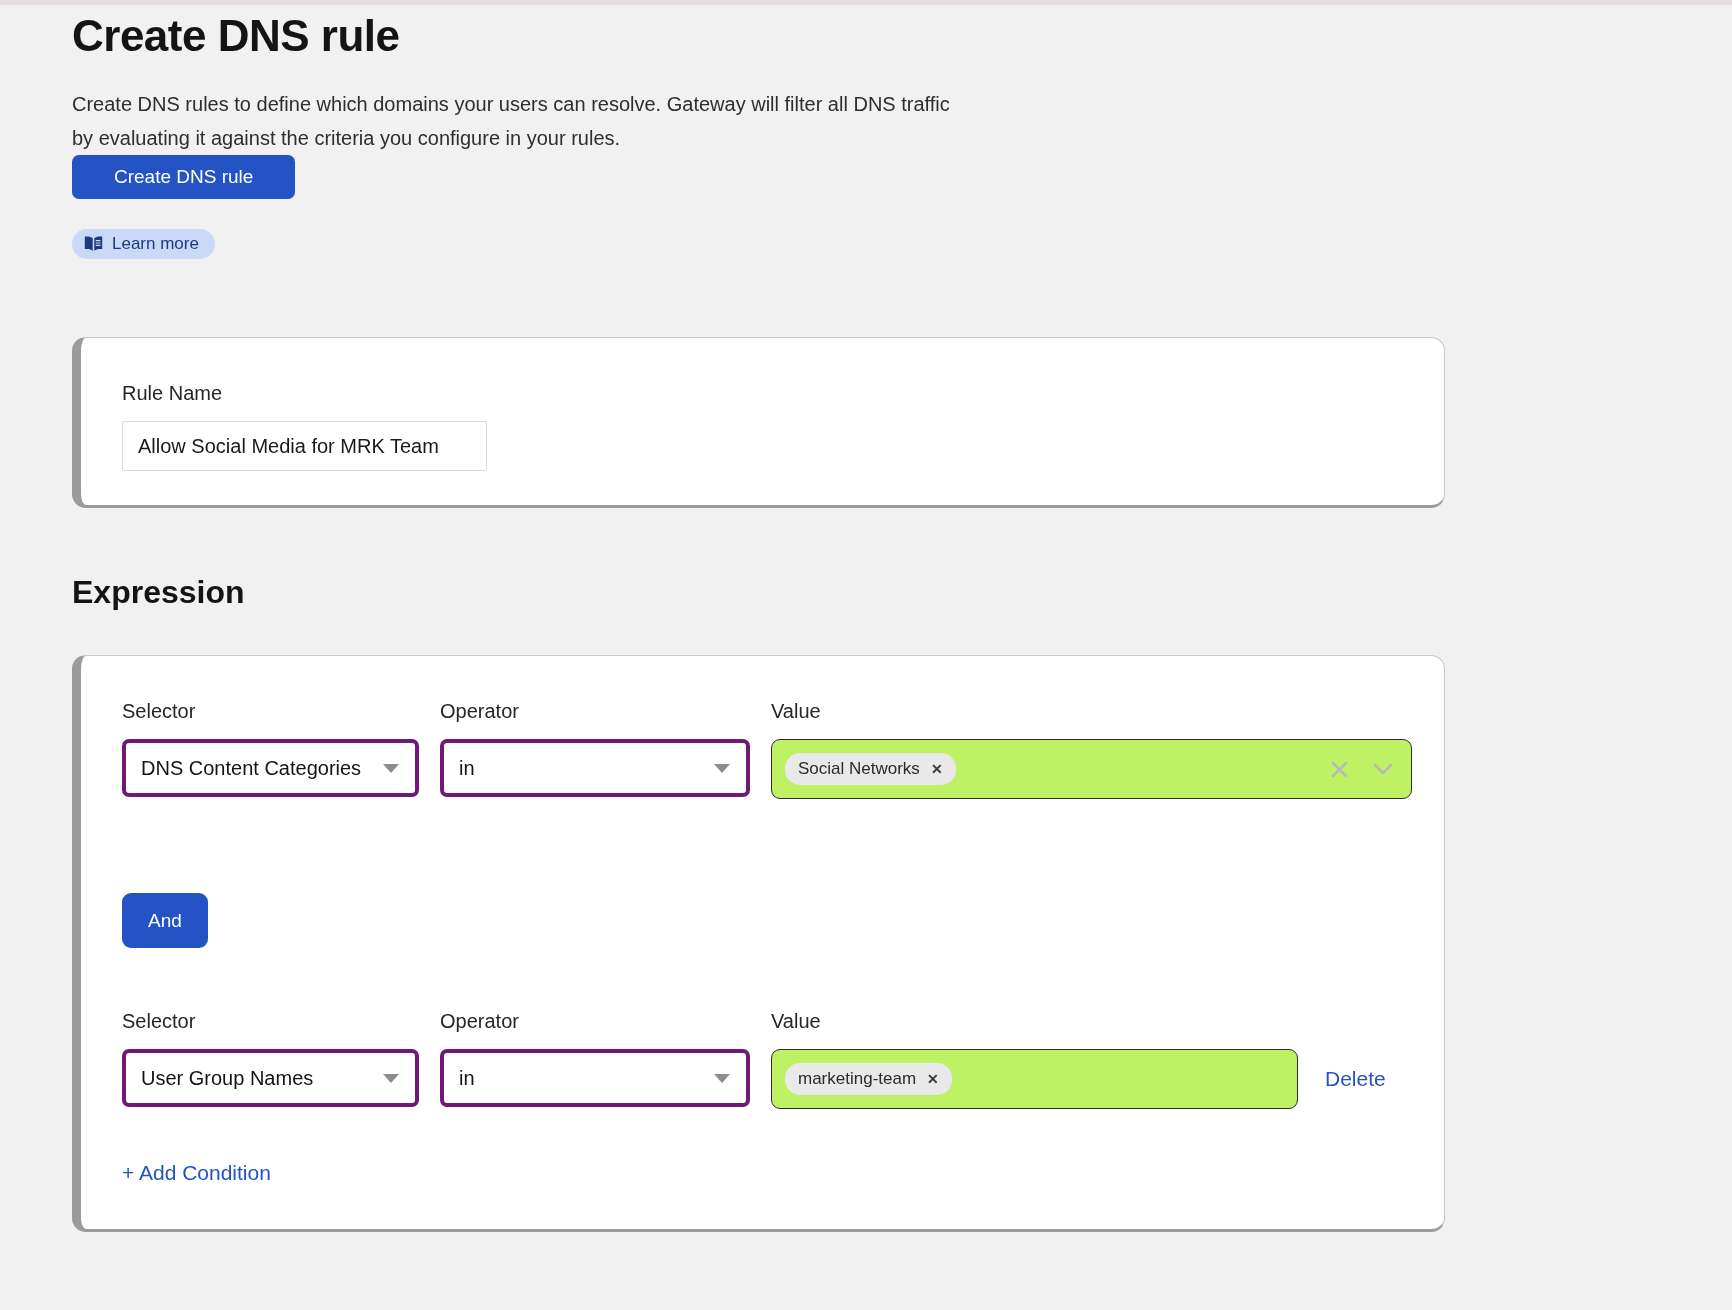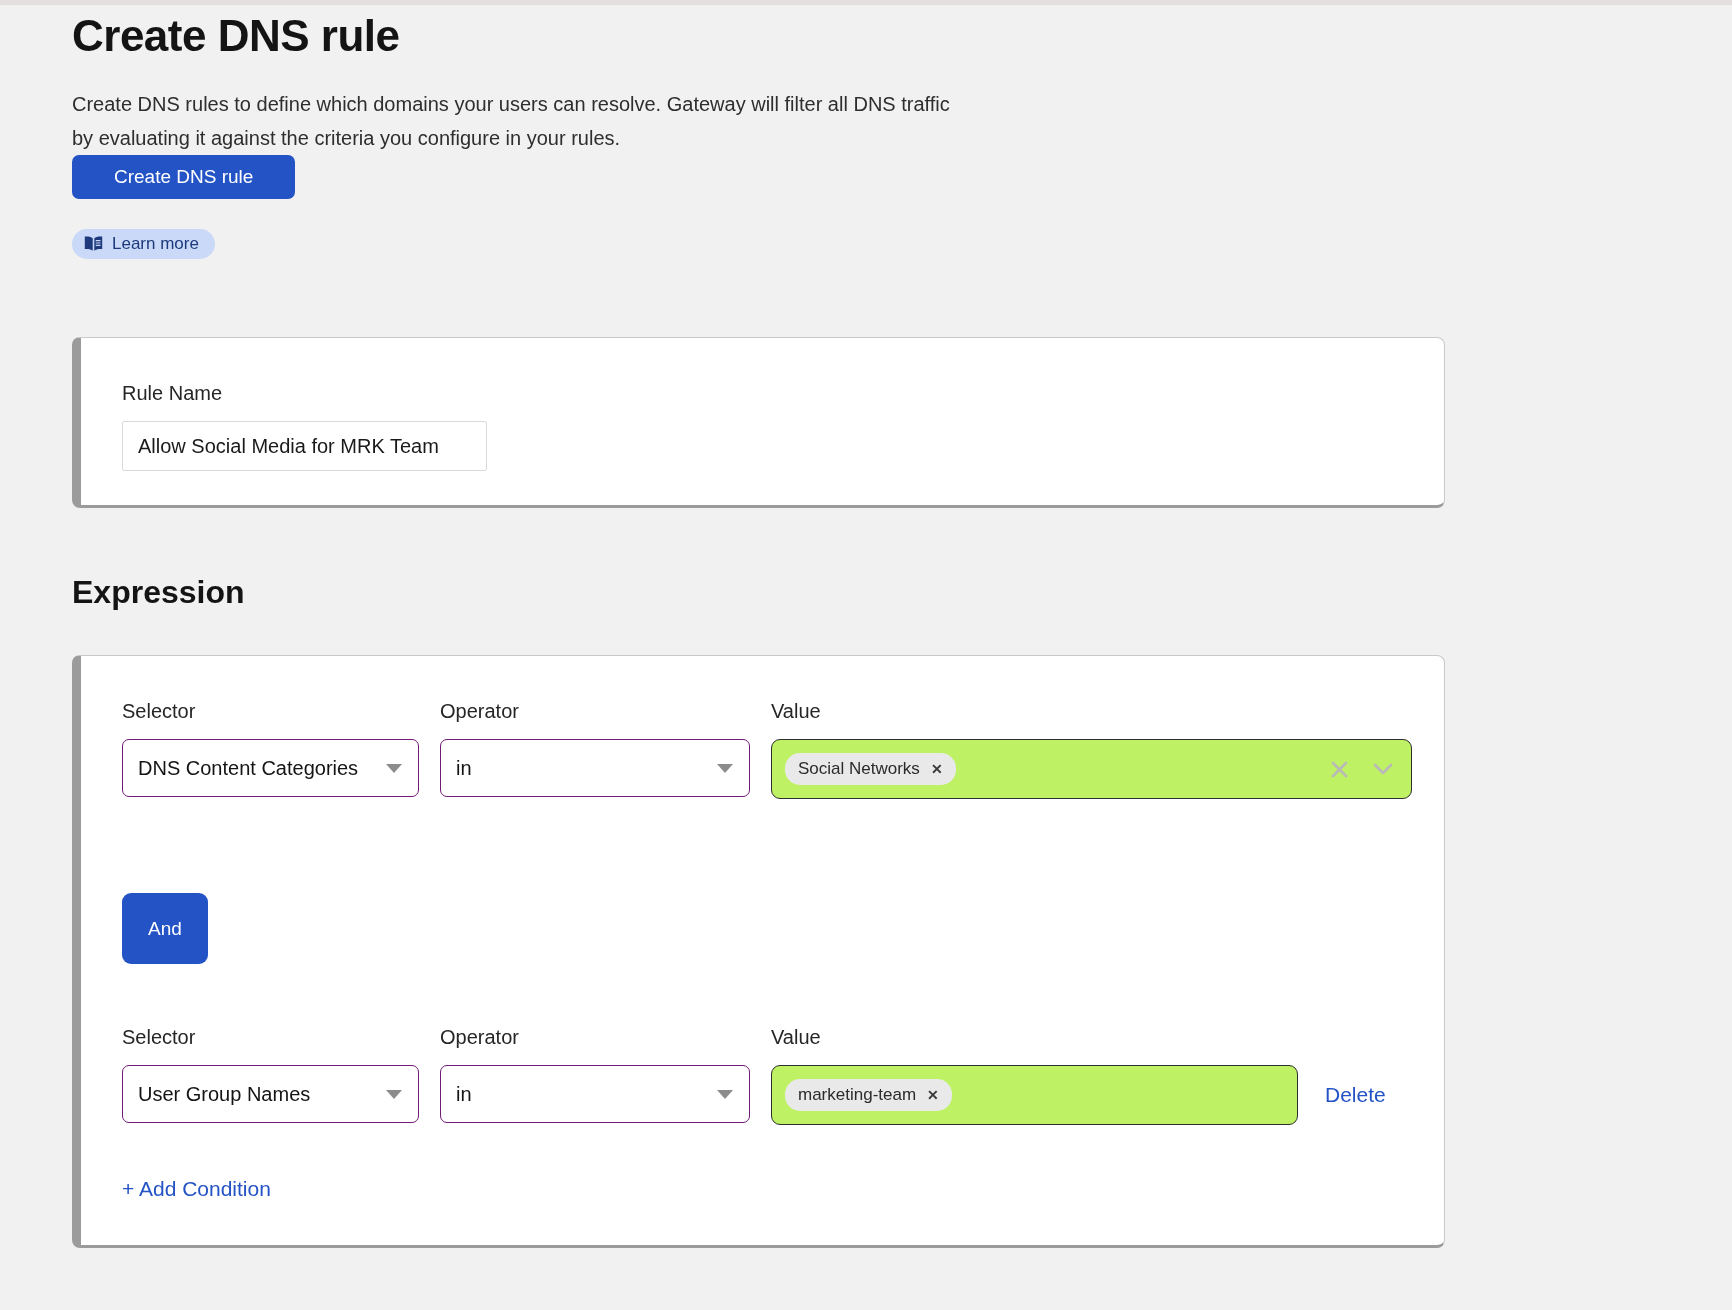--- a/index.html
+++ b/index.html
@@ -67,21 +67,21 @@
   }
   .section-rule-info { margin-top: 78px; }
   .section-expression { margin-top: 66px; }
 
   .card {
     margin-top: 44px;
     background: #ffffff;
     border: 1px solid #c9c9c9;
     border-left: 9px solid #9b9b9b;
     border-bottom: 3px solid #9b9b9b;
-    border-radius: 8px;
+    border-radius: 14px;
   }
   .card-rule-info { padding: 44px 42px 34px 41px; }
   .card-expression { padding: 44px 32px 44px 41px; }
 
   .field-label {
     font-size: 20px;
     color: #262626;
     margin-bottom: 16px;
   }
   .rule-fields { display: flex; gap: 26px; }
@@ -100,21 +100,21 @@
   }
 
   .cond-row { display: flex; gap: 21px; }
   .col-selector { width: 297px; flex: none; }
   .col-operator { width: 310px; flex: none; }
   .col-value-wide { width: 641px; flex: none; }
   .col-value-narrow { width: 527px; flex: none; }
 
   .select-box {
     height: 58px;
-    border: 1px solid #701a75;
+    border: 4px solid #701a75;
     border-radius: 7px;
     background: #fff;
     display: flex;
     align-items: center;
     justify-content: space-between;
     padding: 0 16px 0 15px;
     font-size: 20px;
     color: #141414;
     cursor: pointer;
   }
@@ -161,21 +161,21 @@
     gap: 24px;
   }
   .ms-controls svg { display: block; cursor: pointer; }
 
   .btn-and {
     margin-top: 94px;
     background: #2353c5;
     color: #fff;
     border: none;
     border-radius: 9px;
-    height: 71px;
+    height: 55px;
     padding: 0 26px;
     font-size: 19px;
     font-family: "Liberation Sans", sans-serif;
     cursor: pointer;
     display: block;
   }
   .cond-row-2 { margin-top: 62px; }
   .value-with-delete { display: flex; align-items: center; flex: none; }
   .link {
     color: #2353c5;

